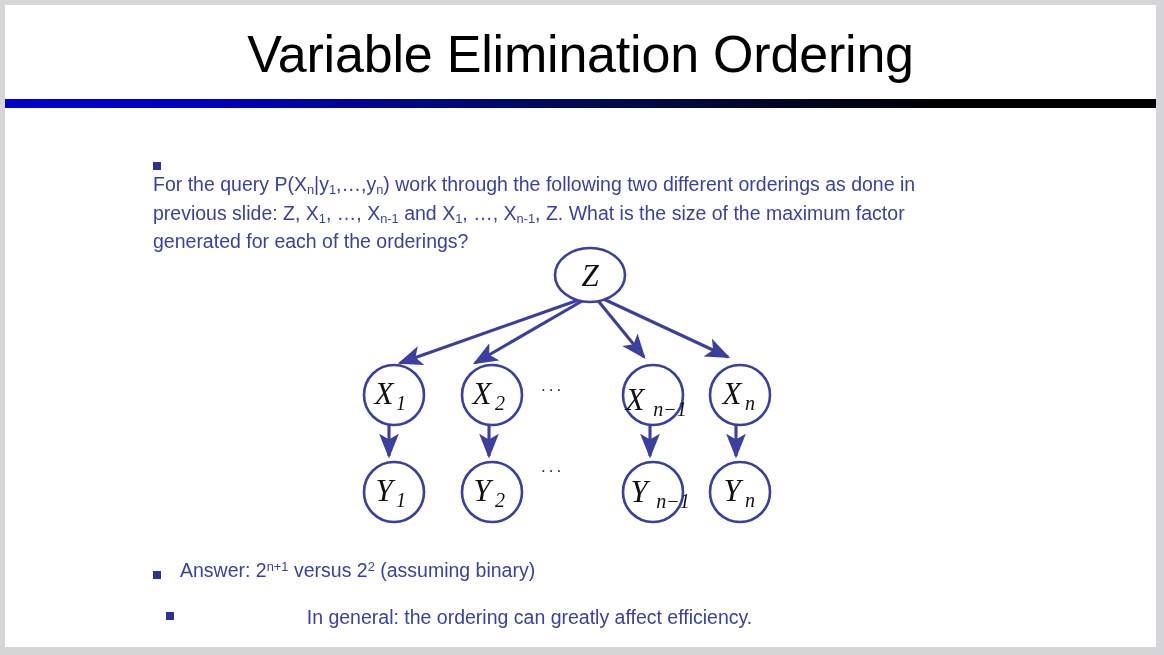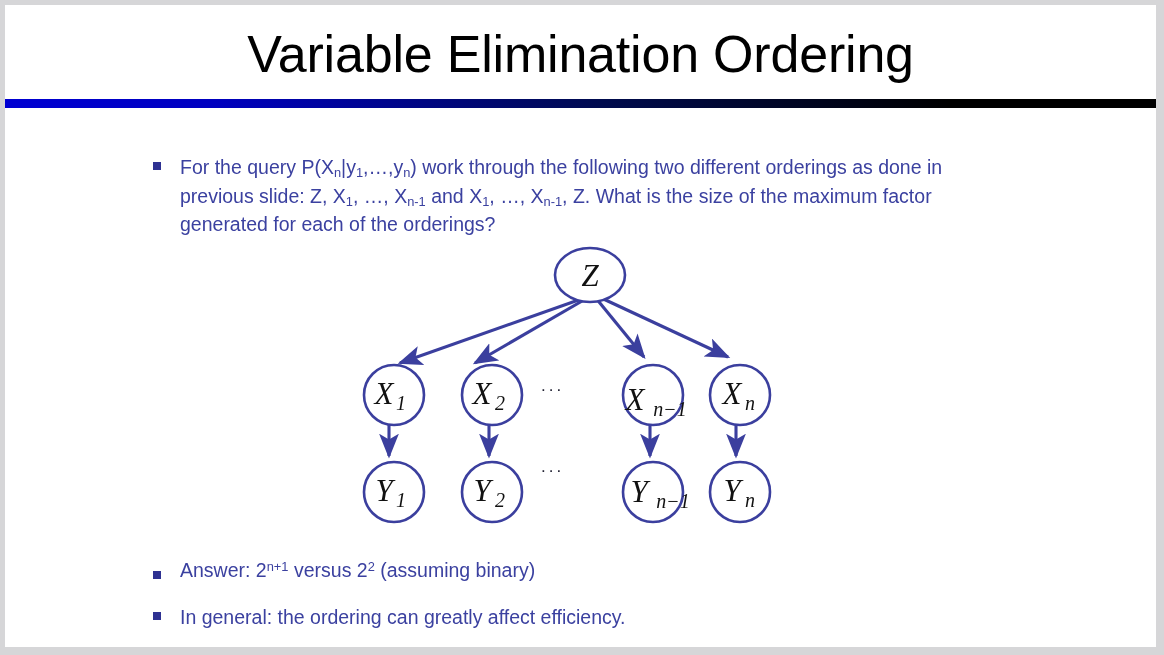--- a/index.html
+++ b/index.html
@@ -88,31 +88,33 @@
   .bullet-text sup {
     font-size: 0.66em;
     vertical-align: 0.44em;
     line-height: 0;
   }
 
   #bullet-query {
     left: 148px;
     top: 148px;
     width: 830px;
+    flex-direction: column;
   }
   #bullet-answer {
     left: 148px;
     top: 551px;
     width: 700px;
     align-items: center;
   }
   #bullet-general {
-    left: 148px;
+    left: 161px;
     top: 598px;
     width: 700px;
+    text-align: center;
   }
 
   
   #diagram {
     position: absolute;
     left: 0;
     top: 0;
     width: 1151px;
     height: 642px;
     pointer-events: none;

